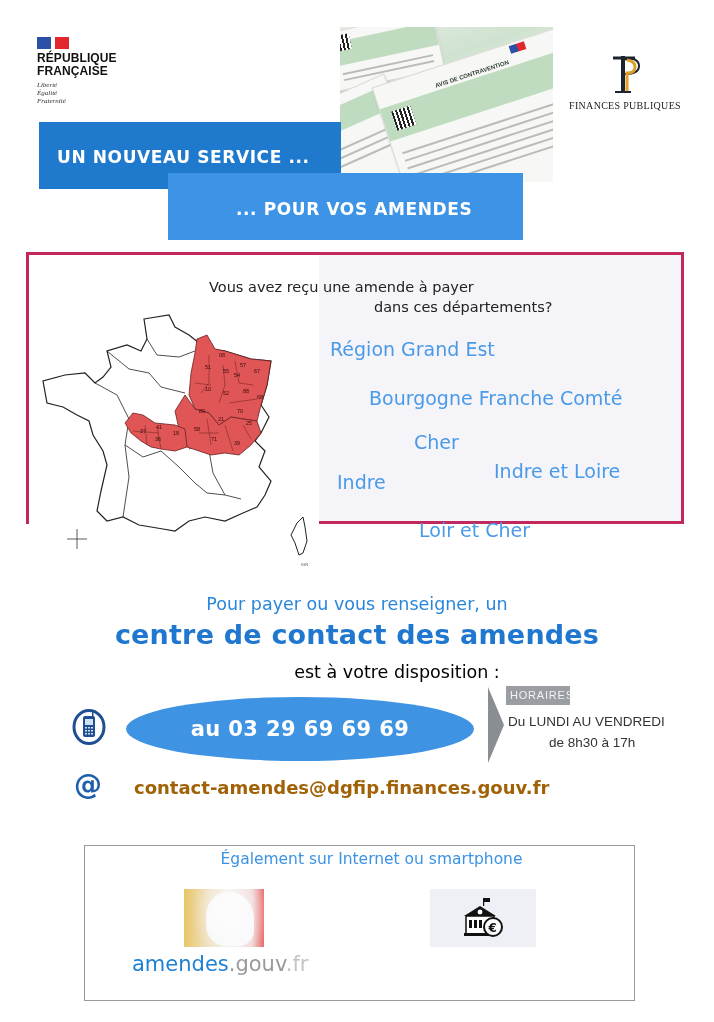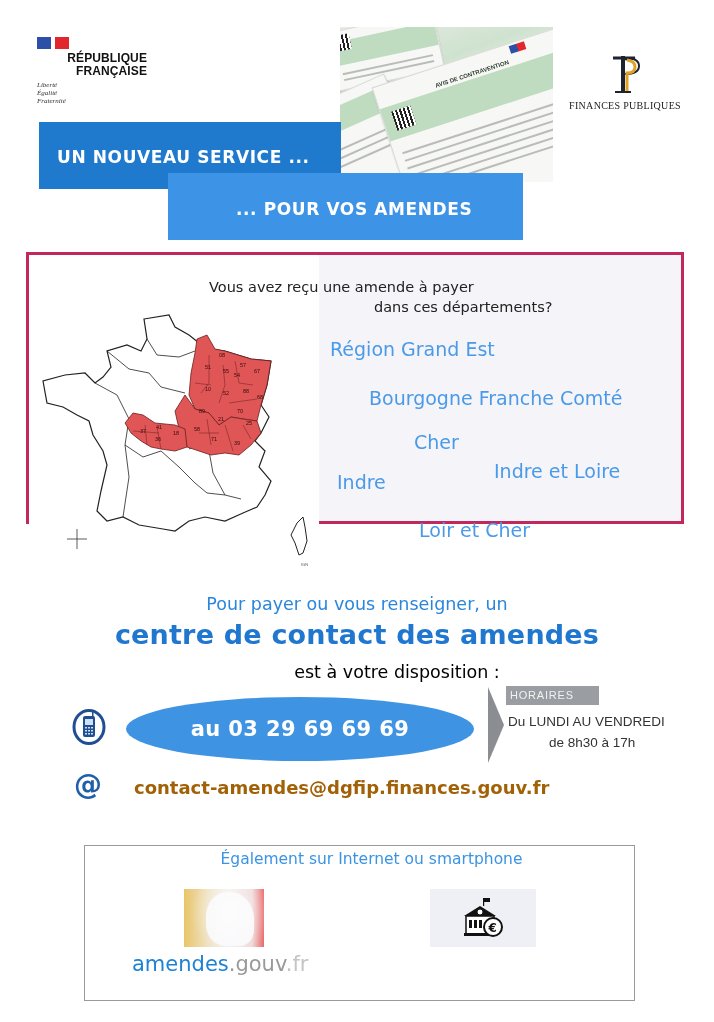--- a/index.html
+++ b/index.html
@@ -6,21 +6,21 @@
   html, body { width: 714px; height: 1022px; background: #ffffff; overflow: hidden; }
   body { position: relative; font-family: "DejaVu Sans", sans-serif; color: #222; }
 
   .abs { position: absolute; }
 
   
   .rf { left: 37px; top: 37px; width: 110px; }
   .rf-flag { display: flex; gap: 4px; width: 36px; height: 12px; margin-bottom: 3px; }
   .rf-flag .blue { width: 14px; height: 12px; background: #2c4fa8; }
   .rf-flag .red { width: 14px; height: 12px; background: #e1262d; }
-  .rf-name { font-family: "Liberation Sans", sans-serif; font-weight: bold; font-size: 12px; line-height: 13px; color: #111; letter-spacing: 0.1px; text-align: right; }
+  .rf-name { font-family: "Liberation Sans", sans-serif; font-weight: bold; font-size: 12px; line-height: 13px; color: #111; letter-spacing: 0.1px; }
   .rf-motto { font-family: "Liberation Serif", serif; font-style: italic; font-size: 7px; line-height: 8px; color: #333; margin-top: 3px; }
 
   
   .photo { left: 340px; top: 27px; width: 213px; height: 155px; overflow: hidden;
            background: linear-gradient(160deg, #e8ece6 0%, #cfe2cf 30%, #f4f5f2 55%, #e0e5e0 75%, #c9c3b8 100%); }
   .ticket { position: absolute; background: #f7f8f6; border: 1px solid #d7dad5; box-shadow: 0 1px 2px rgba(0,0,0,0.15); }
   .ticket .band { position: absolute; left: 0; right: 0; top: 10px; height: 24px; background: #bfdcc0; }
   .ticket .qr { position: absolute; left: 6px; top: 4px; width: 16px; height: 16px;
                 background: repeating-linear-gradient(90deg, #222 0 2px, #fff 2px 4px); }
   .ticket .line { position: absolute; left: 8px; right: 8px; height: 2px; background: #b9bcb7; }
@@ -50,21 +50,21 @@
   .c-line1 { left: 0; width: 714px; top: 594px; text-align: center; font-size: 17.5px; color: #2a86dc; }
   .c-line2 { left: 0; width: 714px; top: 619px; text-align: center; font-size: 27px; font-weight: bold; color: #1f77cf; letter-spacing: 0.2px; }
   .c-line3 { left: 0; width: 714px; top: 662px; text-align: center; font-size: 17.5px; color: #000000; margin-left: 40px; }
 
   .phone-icon { left: 72px; top: 708px; width: 34px; height: 38px; }
   .phone-pill { left: 126px; top: 697px; width: 348px; height: 64px; border-radius: 50%; background: #3f93e3;
                 display: flex; align-items: center; justify-content: center; }
   .phone-pill span { color: #fff; font-weight: bold; font-size: 21px; letter-spacing: 0.4px; }
 
   .arrow { left: 488px; top: 687px; width: 16px; height: 76px; }
-  .horaires-tag { left: 506px; top: 686px; width: 93px; height: 19px; background: #9a9ea2; color: #f2f2f2;
+  .horaires-tag { left: 506px; top: 686px; width: 64px; height: 19px; background: #9a9ea2; color: #f2f2f2;
                   font-size: 11px; letter-spacing: 0.8px; font-family: "Liberation Sans", sans-serif; padding-left: 4px; line-height: 19px; }
   .hours1 { left: 508px; top: 714px; font-family: "Liberation Sans", sans-serif; font-size: 13.5px; color: #333; white-space: nowrap; }
   .hours2 { left: 549px; top: 735px; font-family: "Liberation Sans", sans-serif; font-size: 13.5px; color: #333; white-space: nowrap; }
 
   .at-icon { left: 74px; top: 770px; font-size: 28px; font-weight: bold; color: #1f5fab; line-height: 30px; font-family: "DejaVu Sans", sans-serif; }
   .email { left: 134px; top: 777px; font-size: 18px; font-weight: bold; color: #a16207; white-space: nowrap; }
 
   
   .webbox { left: 84px; top: 845px; width: 551px; height: 156px; border: 1px solid #9a9a9a; background: #fff; }
   .web-title { position: absolute; left: 12px; width: 100%; top: 4px; text-align: center; font-size: 15.5px; color: #3b93e3; }

